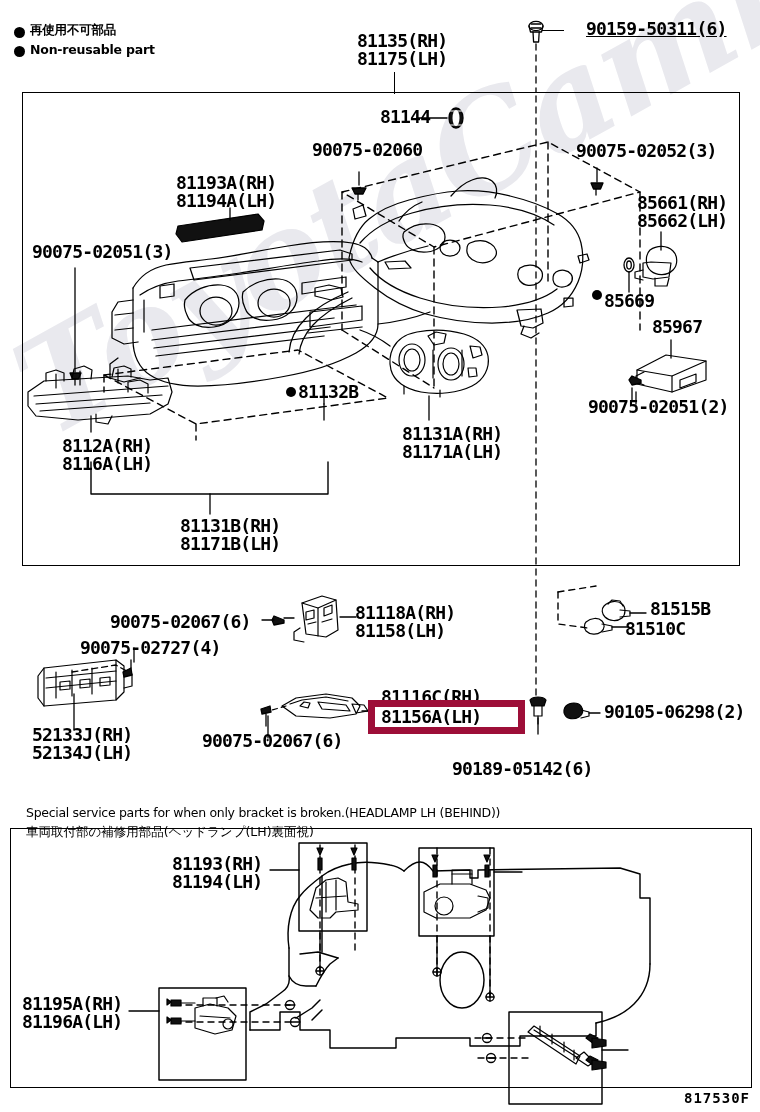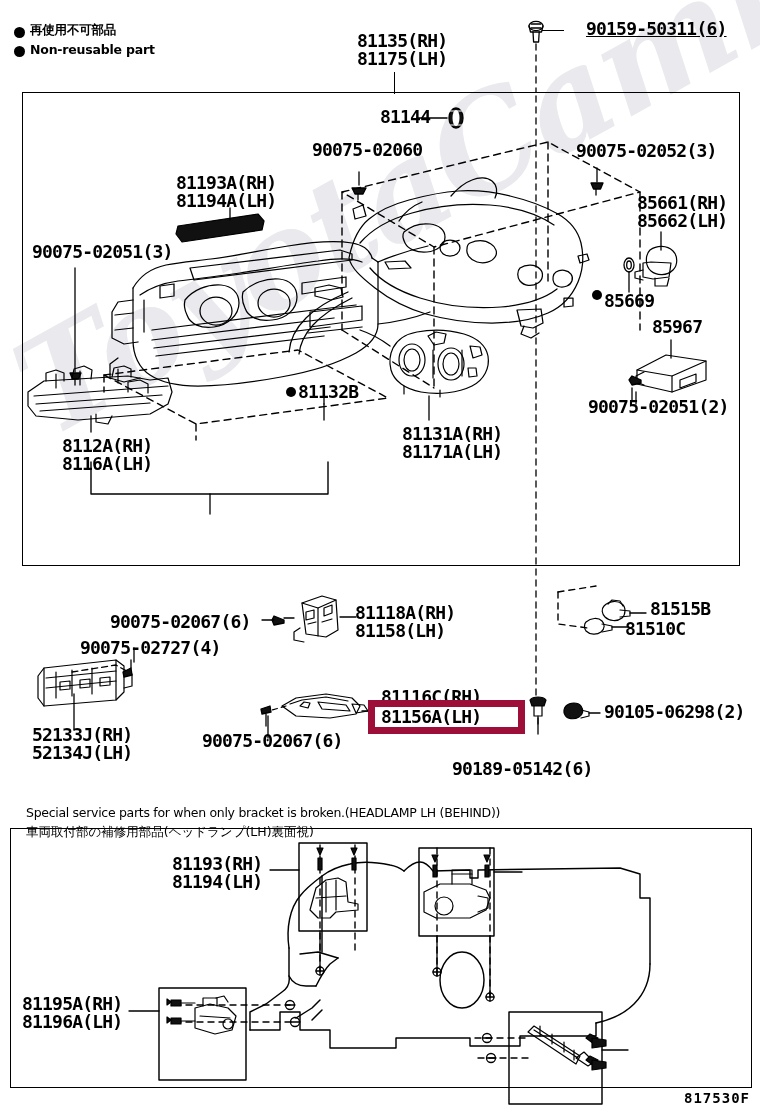--- a/index.html
+++ b/index.html
@@ -530,20 +530,21 @@
 
   <div class="bullet" style="left:286px;top:387px;width:10px;height:10px;"></div>
   <div class="lbl pn" style="left:298px;top:383px;">81132B</div>
 
   <div class="lbl pn" style="left:588px;top:398px;">90075-02051(2)</div>
 
   <div class="lbl pn" style="left:62px;top:437px;"><span>8112A(RH)</span><br><span>8116A(LH)</span></div>
 
   <div class="lbl pn" style="left:402px;top:425px;"><span>81131A(RH)</span><br><span>81171A(LH)</span></div>
 
+  <div class="lbl pn" style="left:180px;top:517px;"><span>81131B(RH)</span><br><span>81171B(LH)</span></div>
 
   <div class="lbl pn" style="left:110px;top:613px;">90075-02067(6)</div>
   <div class="lbl pn" style="left:355px;top:604px;"><span>81118A(RH)</span><br><span>81158(LH)</span></div>
 
   <div class="lbl pn" style="left:650px;top:600px;">81515B</div>
   <div class="lbl pn" style="left:625px;top:620px;">81510C</div>
 
   <div class="lbl pn" style="left:80px;top:639px;">90075-02727(4)</div>
 
   <div class="lbl pn" style="left:32px;top:726px;"><span>52133J(RH)</span><br><span>52134J(LH)</span></div>

